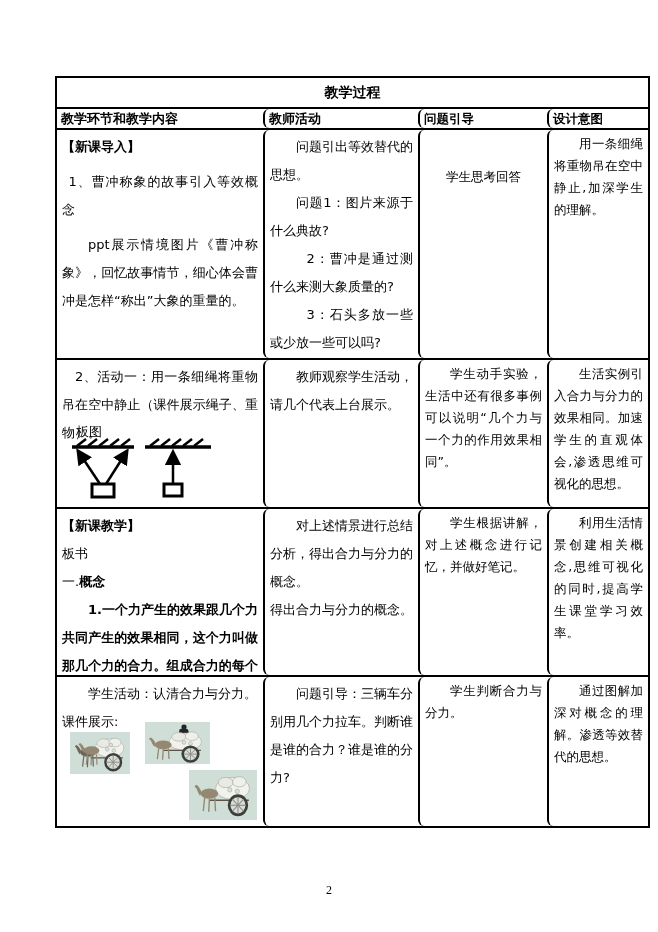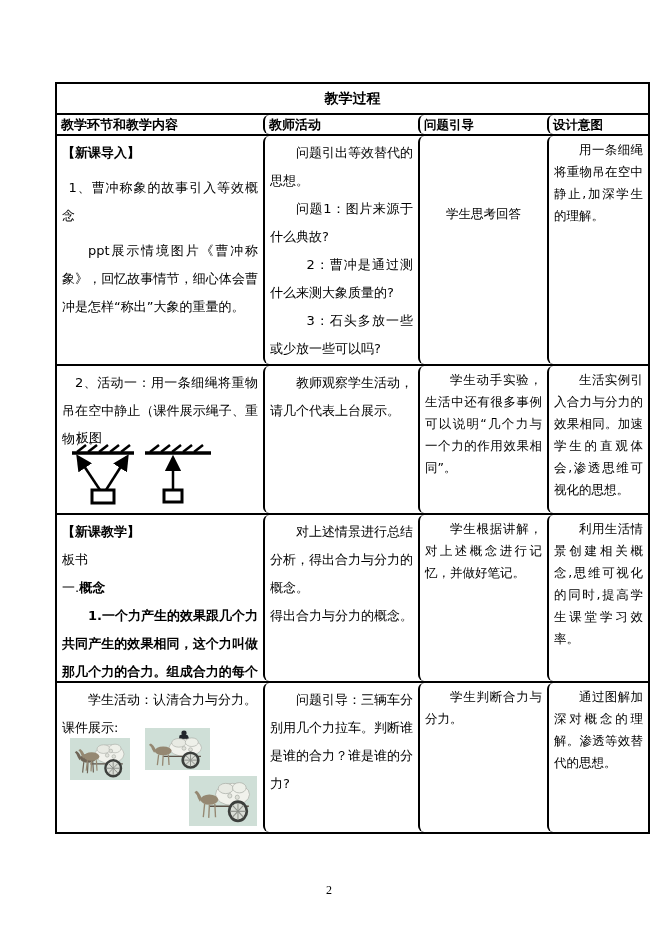--- a/index.html
+++ b/index.html
@@ -1,18 +1,18 @@
 <!DOCTYPE html>
 <html><head>
 <meta charset="utf-8">
 <style>
   html,body{margin:0;padding:0;background:#fff;}
   .page{position:relative;width:658px;height:932px;background:#ffffff;overflow:hidden;
         font-family:"DejaVu Sans",sans-serif;color:#000;}
-  .doc-table{position:absolute;left:55px;top:82px;width:595px;border:2px solid #000;
+  .doc-table{position:absolute;left:55px;top:76px;width:595px;border:2px solid #000;
              box-sizing:border-box;background:#fff;}
   .t-title{height:29px;line-height:29px;text-align:center;font-weight:bold;font-size:14px;}
   .row{display:flex;border-top:2px solid #000;box-sizing:border-box;}
   .cell{box-sizing:border-box;padding:3px 5px;font-size:13px;line-height:28px;
         word-break:break-all;text-align:justify;overflow:hidden;position:relative;}
   .cell + .cell{border-left:2px solid #000;border-radius:6px;}
   .c1{width:206px;}
   .c2{width:155px;}
   .c3{width:129px;font-size:12.5px;line-height:22px;}
   .c4{width:101px;font-size:12.5px;line-height:22px;}
@@ -22,21 +22,21 @@
   .r2{height:149px;justify-content:center;}
   .r3{height:168px;}
   .r4{height:151px;}
   .bold{font-weight:bold;}
   p{margin:0;padding:0;}
   .ind05{text-indent:0.5em;}
   .ind1{text-indent:1em;}
   .ind2{text-indent:2em;}
   .ind28{text-indent:2.8em;}
   .gap{margin-bottom:7px;}
-  .student-center{padding-top:67px;text-align:center;}
+  .student-center{padding-top:36px;text-align:center;}
   .diagram-svg{position:absolute;left:4px;top:62px;width:170px;height:105px;}
   .clipart{position:absolute;overflow:hidden;}
   .clipart svg{display:block;width:100%;height:100%;}
   .img1{left:13px;top:55px;width:60px;height:42px;}
   .img2{left:88px;top:45px;width:65px;height:42px;}
   .img3{left:132px;top:93px;width:68px;height:50px;}
   .page-num{position:absolute;top:883px;left:0;width:100%;text-align:center;
             font-family:"Liberation Serif",serif;font-size:12px;}
 </style>
 </head>

